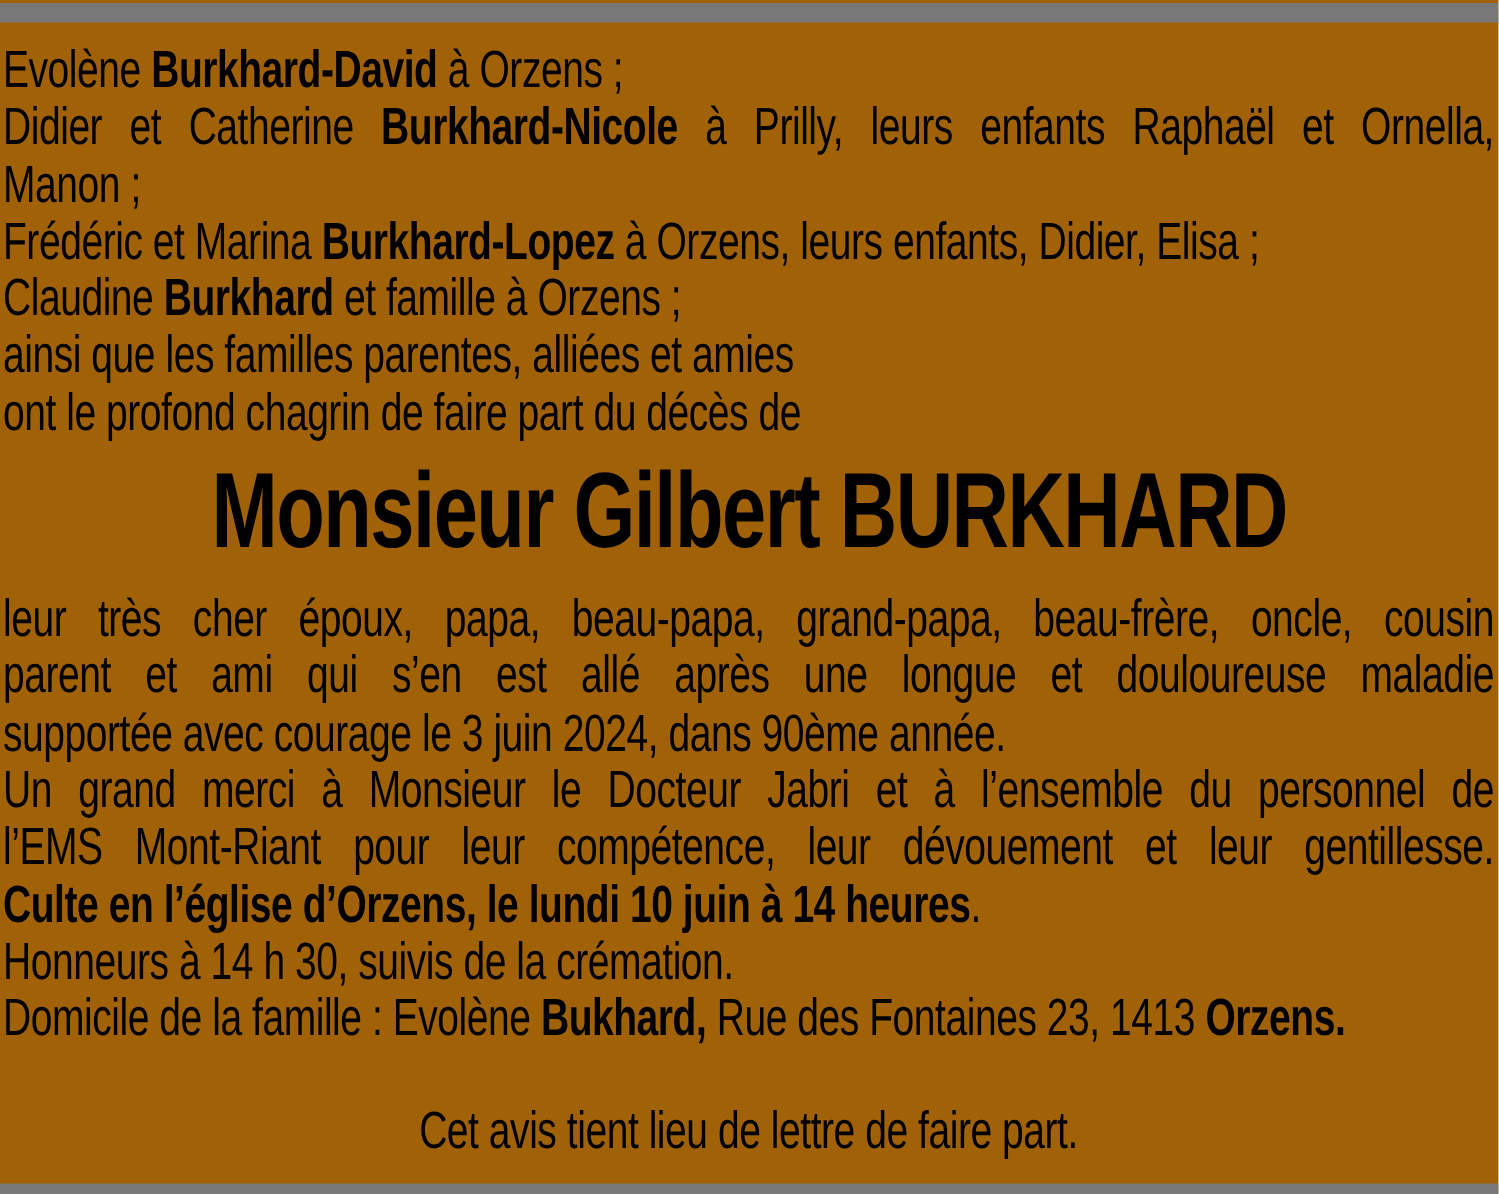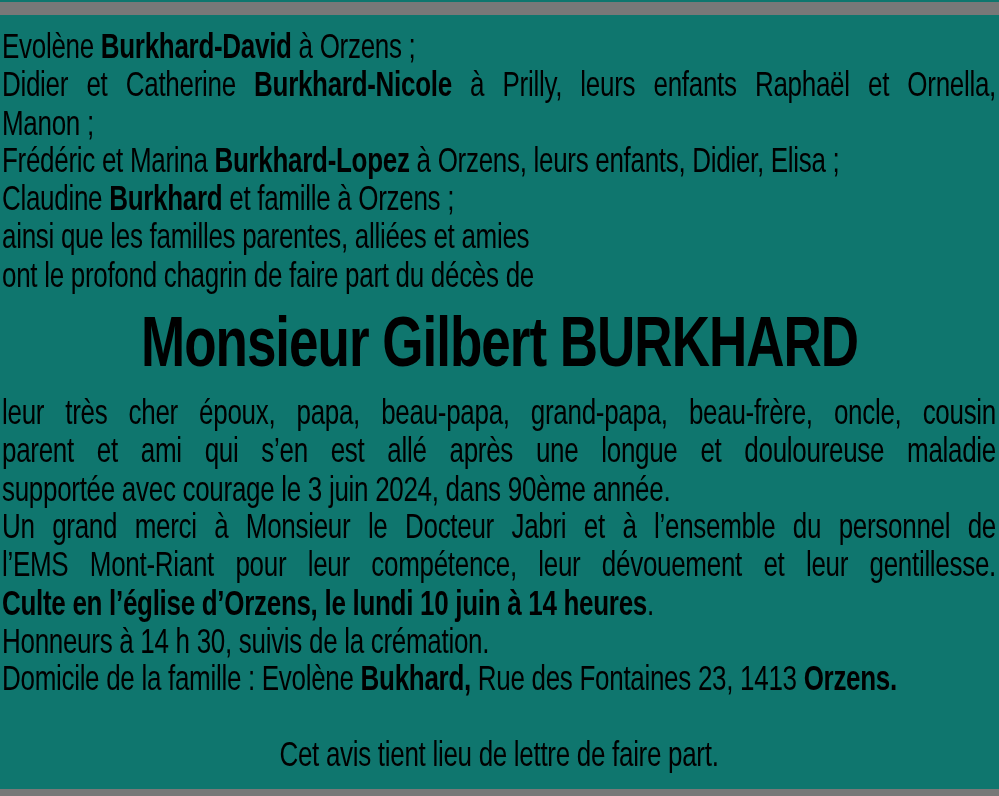--- a/index.html
+++ b/index.html
@@ -1,20 +1,20 @@
 <!DOCTYPE html>
 <html><head>
 <meta charset="utf-8">
 <style>
   html, body { margin: 0; padding: 0; background: #ffffff; }
   .page {
     position: relative;
     width: 999px;
     height: 796px;
-    background: #0f766e;
+    background: #a16207;
     overflow: hidden;
     font-family: "Liberation Sans", sans-serif;
     color: #000000;
   }
   .rule-bar {
     position: absolute;
     left: 0;
     width: 999px;
     background: #787878;
   }

